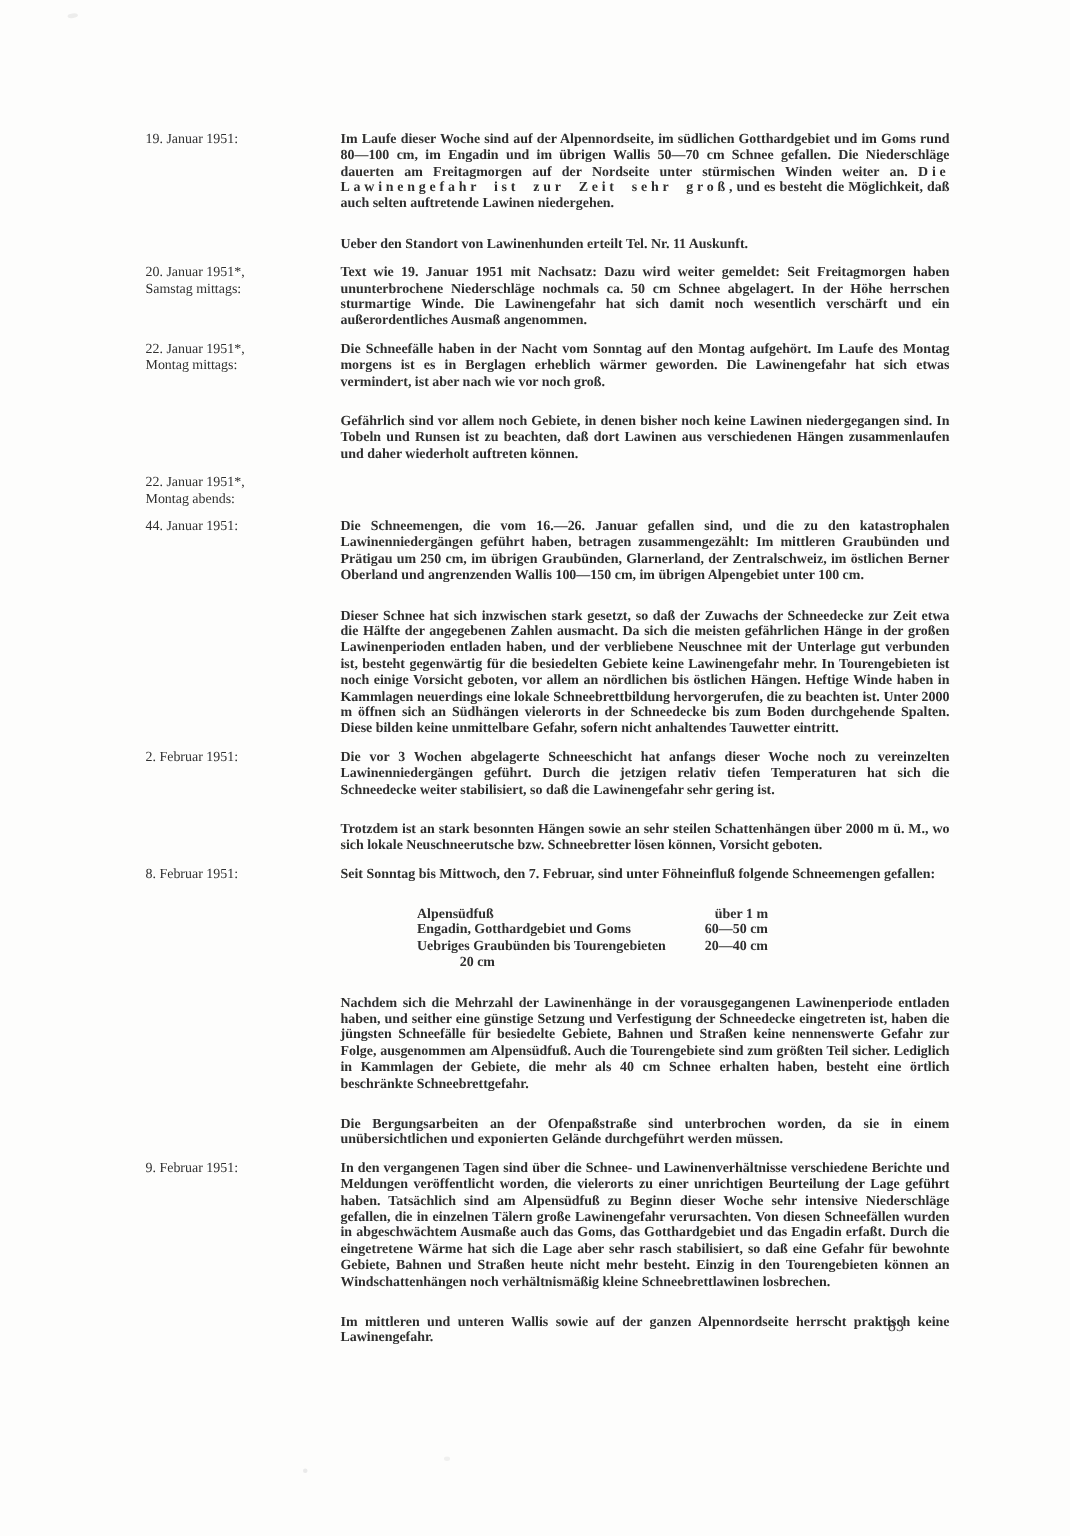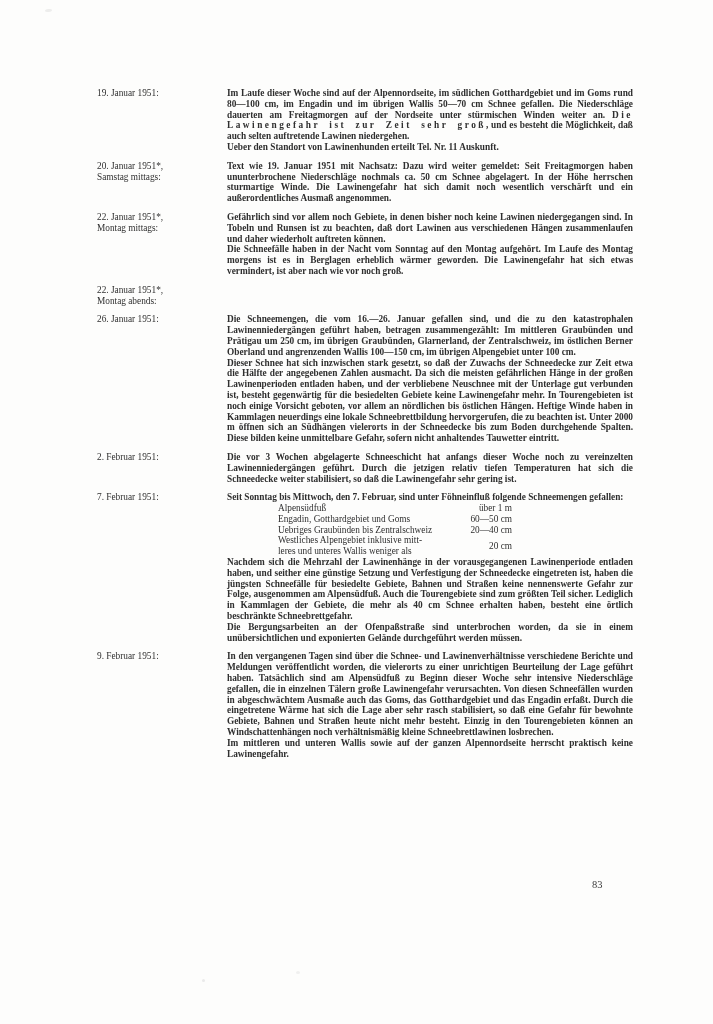--- a/index.html
+++ b/index.html
@@ -34,32 +34,33 @@
     padding-right: 10px;
   }
   .body-col {
     font-size: 9.3px;
     line-height: 10.8px;
   }
   .para {
     margin: 0;
     text-align: justify;
   }
-  .para + .para, .para + .snow-table, .snow-table + .para { margin-top: 0; }
+  .para + .para, .para + .snow-table, .snow-table + .para { margin-top: 16px; }
   .run { white-space: pre-wrap; font-weight: bold; }
   .spaced {
     letter-spacing: 0.27em;
     word-spacing: 0.45em;
   }
   .snow-table {
     margin-left: 51px;
   }
   .trow {
     display: flex;
-    align-items: center;
+    align-items: flex-start;
+    font-weight: bold;
   }
   .tlabel { width: 182px; }
   .tvalue {
     width: 52px;
     text-align: right;
     white-space: nowrap;
   }
   .page-number {
     position: absolute;
     left: 592px;
@@ -102,77 +103,74 @@
         <div class="body-col">
           <p class="para"><span class="run">Text wie 19. Januar 1951 mit Nachsatz: Dazu wird weiter gemeldet: Seit Freitagmorgen haben ununterbrochene Niederschläge nochmals ca. 50 cm Schnee abgelagert. In der Höhe herrschen sturmartige Winde. Die Lawinengefahr hat sich damit noch wesentlich verschärft und ein außerordentliches Ausmaß angenommen.</span></p>
         </div>
       </div>
       <div class="section">
         <div class="date-col">
           <div class="date-line">22. Januar 1951*,</div>
           <div class="date-line">Montag mittags:</div>
         </div>
         <div class="body-col">
+          <p class="para"><span class="run">Die Schneefälle haben in der Nacht vom Sonntag auf den Montag aufgehört. Im Laufe des Montag morgens ist es in Berglagen erheblich wärmer geworden. Die Lawinengefahr hat sich etwas vermindert, ist aber nach wie vor noch groß.</span></p>
           <p class="para"><span class="run">Gefährlich sind vor allem noch Gebiete, in denen bisher noch keine Lawinen niedergegangen sind. In Tobeln und Runsen ist zu beachten, daß dort Lawinen aus verschiedenen Hängen zusammenlaufen und daher wiederholt auftreten können.</span></p>
-          <p class="para"><span class="run">Die Schneefälle haben in der Nacht vom Sonntag auf den Montag aufgehört. Im Laufe des Montag morgens ist es in Berglagen erheblich wärmer geworden. Die Lawinengefahr hat sich etwas vermindert, ist aber nach wie vor noch groß.</span></p>
         </div>
       </div>
       <div class="section">
         <div class="date-col">
           <div class="date-line">22. Januar 1951*,</div>
           <div class="date-line">Montag abends:</div>
         </div>
       </div>
       <div class="section">
         <div class="date-col">
-          <div class="date-line">26. Januar 1951:</div>
+          <div class="date-line">44. Januar 1951:</div>
         </div>
         <div class="body-col">
           <p class="para"><span class="run">Die Schneemengen, die vom 16.—26. Januar gefallen sind, und die zu den katastrophalen Lawinenniedergängen geführt haben, betragen zusammengezählt: Im mittleren Graubünden und Prätigau um 250 cm, im übrigen Graubünden, Glarnerland, der Zentralschweiz, im östlichen Berner Oberland und angrenzenden Wallis 100—150 cm, im übrigen Alpengebiet unter 100 cm.</span></p>
           <p class="para"><span class="run">Dieser Schnee hat sich inzwischen stark gesetzt, so daß der Zuwachs der Schneedecke zur Zeit etwa die Hälfte der angegebenen Zahlen ausmacht. Da sich die meisten gefährlichen Hänge in der großen Lawinenperioden entladen haben, und der verbliebene Neuschnee mit der Unterlage gut verbunden ist, besteht gegenwärtig für die besiedelten Gebiete keine Lawinengefahr mehr. In Tourengebieten ist noch einige Vorsicht geboten, vor allem an nördlichen bis östlichen Hängen. Heftige Winde haben in Kammlagen neuerdings eine lokale Schneebrettbildung hervorgerufen, die zu beachten ist. Unter 2000 m öffnen sich an Südhängen vielerorts in der Schneedecke bis zum Boden durchgehende Spalten. Diese bilden keine unmittelbare Gefahr, sofern nicht anhaltendes Tauwetter eintritt.</span></p>
         </div>
       </div>
       <div class="section">
         <div class="date-col">
           <div class="date-line">2. Februar 1951:</div>
         </div>
         <div class="body-col">
           <p class="para"><span class="run">Die vor 3 Wochen abgelagerte Schneeschicht hat anfangs dieser Woche noch zu vereinzelten Lawinenniedergängen geführt. Durch die jetzigen relativ tiefen Temperaturen hat sich die Schneedecke weiter stabilisiert, so daß die Lawinengefahr sehr gering ist.</span></p>
+          <p class="para"><span class="run">Trotzdem ist an stark besonnten Hängen sowie an sehr steilen Schattenhängen über 2000 m ü. M., wo sich lokale Neuschneerutsche bzw. Schneebretter lösen können, Vorsicht geboten.</span></p>
         </div>
       </div>
       <div class="section">
         <div class="date-col">
-          <div class="date-line">7. Februar 1951:</div>
+          <div class="date-line">8. Februar 1951:</div>
         </div>
         <div class="body-col">
           <p class="para"><span class="run">Seit Sonntag bis Mittwoch, den 7. Februar, sind unter Föhneinfluß folgende Schneemengen gefallen:</span></p>
           <div class="snow-table">
             <div class="trow">
               <div class="tlabel">
                 <div class="tlabel-line">Alpensüdfuß</div>
               </div>
               <div class="tvalue">über 1 m</div>
             </div>
             <div class="trow">
               <div class="tlabel">
                 <div class="tlabel-line">Engadin, Gotthardgebiet und Goms</div>
               </div>
               <div class="tvalue">60—50 cm</div>
             </div>
             <div class="trow">
               <div class="tlabel">
-                <div class="tlabel-line">Uebriges Graubünden bis Zentralschweiz</div>
+                <div class="tlabel-line">Uebriges Graubünden bis Tourengebieten</div>
               </div>
               <div class="tvalue">20—40 cm</div>
             </div>
             <div class="trow">
-              <div class="tlabel">
-                <div class="tlabel-line">Westliches Alpengebiet inklusive mitt-</div>
-                <div class="tlabel-line">leres und unteres Wallis weniger als</div>
-              </div>
               <div class="tvalue">20 cm</div>
             </div>
           </div>
           <p class="para"><span class="run">Nachdem sich die Mehrzahl der Lawinenhänge in der vorausgegangenen Lawinenperiode entladen haben, und seither eine günstige Setzung und Verfestigung der Schneedecke eingetreten ist, haben die jüngsten Schneefälle für besiedelte Gebiete, Bahnen und Straßen keine nennenswerte Gefahr zur Folge, ausgenommen am Alpensüdfuß. Auch die Tourengebiete sind zum größten Teil sicher. Lediglich in Kammlagen der Gebiete, die mehr als 40 cm Schnee erhalten haben, besteht eine örtlich beschränkte Schneebrettgefahr.</span></p>
           <p class="para"><span class="run">Die Bergungsarbeiten an der Ofenpaßstraße sind unterbrochen worden, da sie in einem unübersichtlichen und exponierten Gelände durchgeführt werden müssen.</span></p>
         </div>
       </div>
       <div class="section">
         <div class="date-col">
           <div class="date-line">9. Februar 1951:</div>

